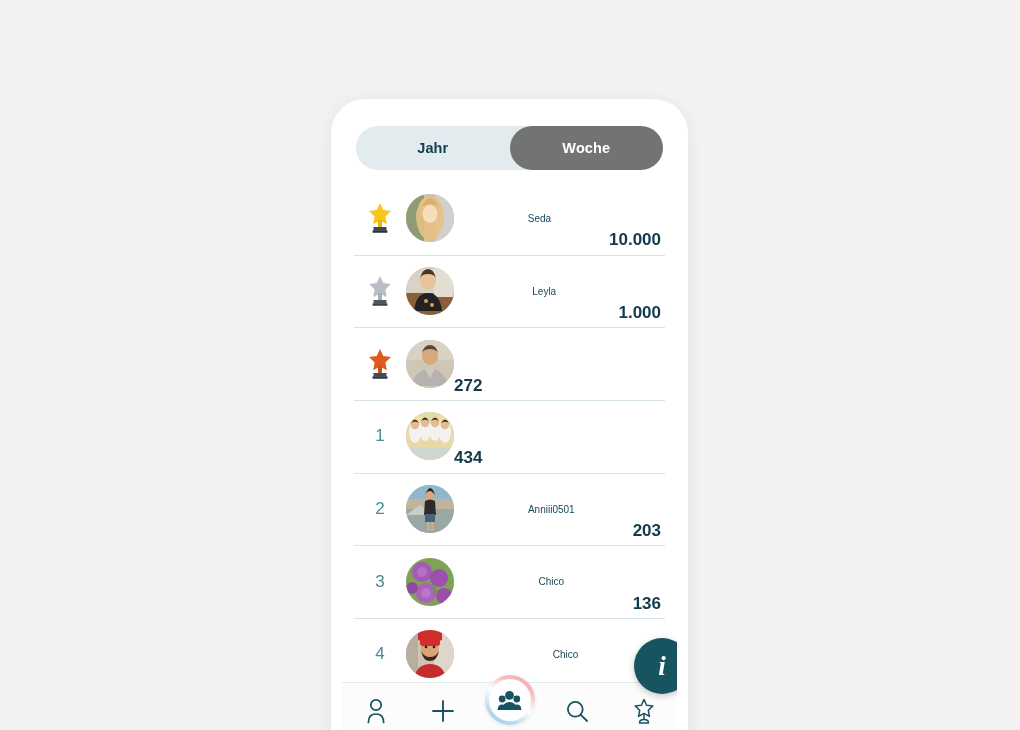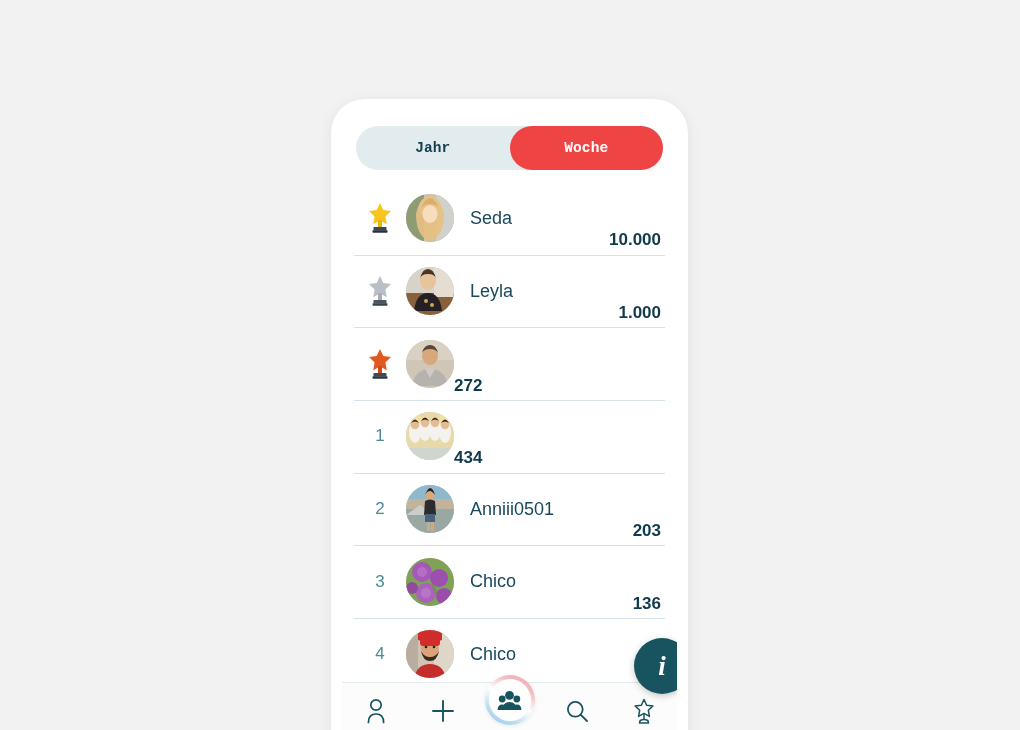--- a/index.html
+++ b/index.html
@@ -45,39 +45,38 @@
   #segmented-control {
     position: absolute;
     left: 14px;
     top: 16px;
     width: 307px;
     height: 44px;
     background: #e2ecef;
     border-radius: 22px;
     display: flex;
     align-items: stretch;
-    font-family: Liberation Mono, monospace;
   }
 
   .segment {
     flex: 1 1 0;
     display: flex;
     align-items: center;
     justify-content: center;
     font-size: 14.5px;
     font-weight: bold;
     color: #14404f;
     letter-spacing: 0.1px;
     border-radius: 22px;
     cursor: pointer;
     user-select: none;
   }
 
   .segment.active {
-    background: #ef4444;
+    background: #737373;
     color: #ffffff;
   }
 
   
   #leaderboard-list {
     position: absolute;
     left: 0;
     top: 72px;
     width: 335px;
     height: 512px;
@@ -130,24 +129,25 @@
   }
 
   .avatar .av-img {
     position: absolute;
     inset: 0;
   }
 
   .name-cell {
     flex: 1 1 auto;
     padding-left: 16px;
-    font-size: 18px;
+    font-size: 10px;
     color: #19495c;
     white-space: nowrap;
     overflow: hidden;
+    text-align: center;
   }
 
   .score-cell {
     flex: 0 0 auto;
     font-size: 17px;
     font-weight: bold;
     color: #123a4d;
     text-align: right;
     padding-right: 2px;
     margin-top: 44px;

